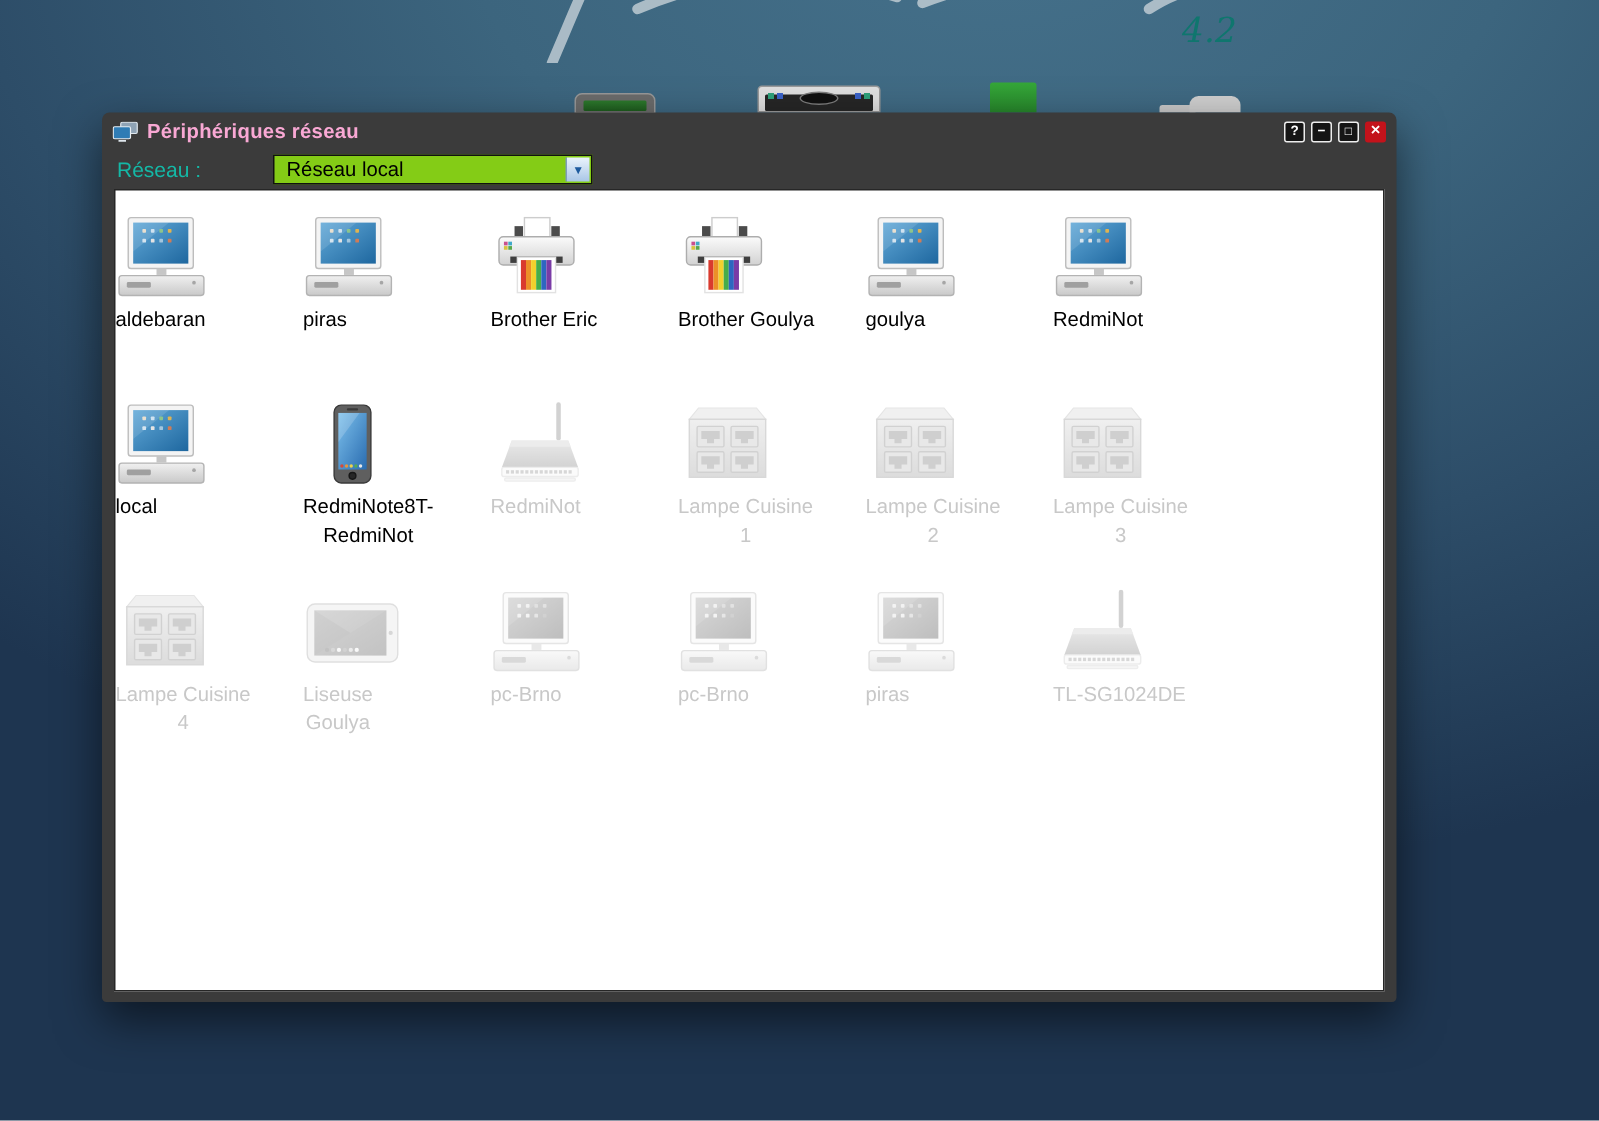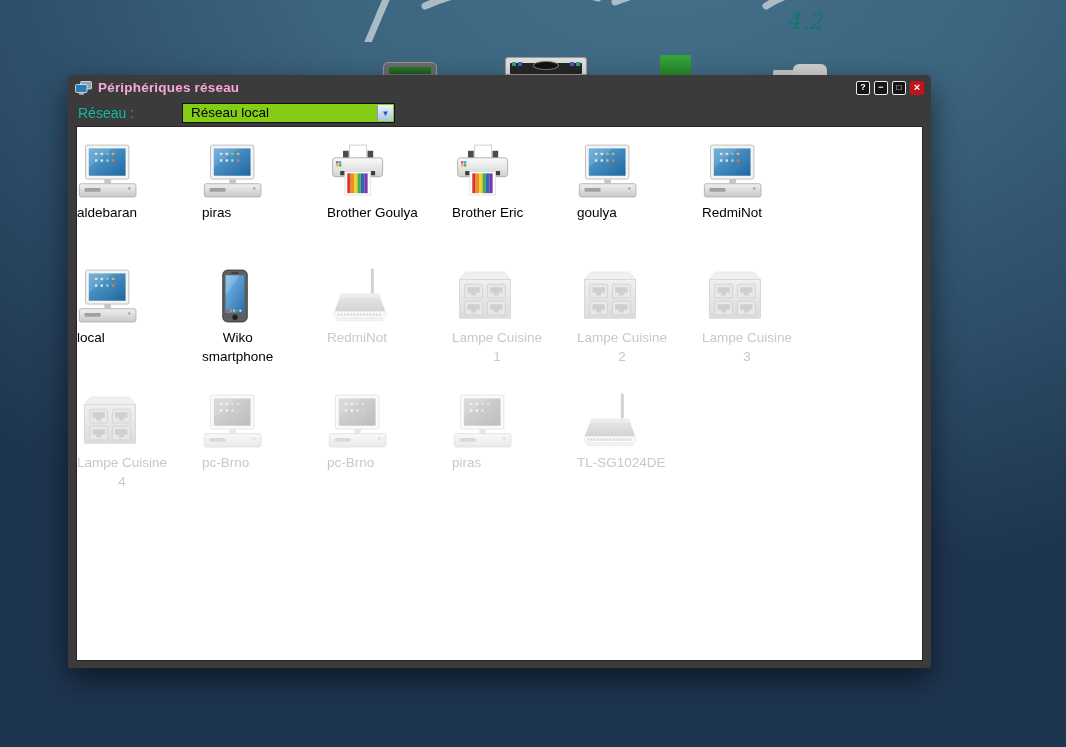--- a/index.html
+++ b/index.html
@@ -246,21 +246,21 @@
               <rect x="14" y="29.5" width="37" height="4.5" fill="#3f3f3f"></rect>
               <rect x="19" y="30" width="27" height="25" fill="#ffffff" stroke="#e2e2e2"></rect>
               <rect x="21.5" y="32" width="3.6" height="21" fill="#d93a2e"></rect>
               <rect x="25.1" y="32" width="3.6" height="21" fill="#ec8f28"></rect>
               <rect x="28.7" y="32" width="3.6" height="21" fill="#f2d12d"></rect>
               <rect x="32.3" y="32" width="3.6" height="21" fill="#46ad4a"></rect>
               <rect x="35.9" y="32" width="3.6" height="21" fill="#2e66c0"></rect>
               <rect x="39.5" y="32" width="3.6" height="21" fill="#7a3ba6"></rect>
             </svg>
           </div>
-          <div class="device-label">Brother Goulya</div>
+          <div class="device-label">Brother Eric</div>
         </div>
         <div class="device">
           <div class="icon-wrap">
             <svg width="66" height="57" viewBox="0 0 70 60">
               <rect x="24" y="2" width="18" height="14" fill="#ffffff" stroke="#cdcdcd"></rect>
               <rect x="17" y="8" width="6" height="8" fill="#4b4b4b"></rect>
               <rect x="43" y="8" width="6" height="8" fill="#4b4b4b"></rect>
               <rect x="6" y="15.5" width="53" height="20" rx="3" fill="url(#g-body)" stroke="#adadad"></rect>
               <rect x="9.5" y="19" width="2.6" height="2.6" fill="#c94f8e"></rect>
               <rect x="12.6" y="19" width="2.6" height="2.6" fill="#3fa9c9"></rect>
@@ -269,21 +269,21 @@
               <rect x="14" y="29.5" width="37" height="4.5" fill="#3f3f3f"></rect>
               <rect x="19" y="30" width="27" height="25" fill="#ffffff" stroke="#e2e2e2"></rect>
               <rect x="21.5" y="32" width="3.6" height="21" fill="#d93a2e"></rect>
               <rect x="25.1" y="32" width="3.6" height="21" fill="#ec8f28"></rect>
               <rect x="28.7" y="32" width="3.6" height="21" fill="#f2d12d"></rect>
               <rect x="32.3" y="32" width="3.6" height="21" fill="#46ad4a"></rect>
               <rect x="35.9" y="32" width="3.6" height="21" fill="#2e66c0"></rect>
               <rect x="39.5" y="32" width="3.6" height="21" fill="#7a3ba6"></rect>
             </svg>
           </div>
-          <div class="device-label">Brother Eric</div>
+          <div class="device-label">Brother Goulya</div>
         </div>
         <div class="device">
           <div class="icon-wrap">
             <svg width="66" height="57" viewBox="0 0 70 60">
               <rect x="9" y="2" width="46" height="36" rx="2" fill="#f4f4f4" stroke="#bdbdbd"></rect>
               <rect x="12.5" y="5.5" width="39" height="29" fill="url(#g-screen)"></rect>
               <path d="M12.5 5.5 L38 5.5 L12.5 26 Z" fill="#ffffff" opacity=".12"></path>
               <rect x="19" y="10" width="2.6" height="2.6" rx=".6" fill="#e9dfcf"></rect>
               <rect x="25" y="10" width="2.6" height="2.6" rx=".6" fill="#cfe2f0"></rect>
               <rect x="31" y="10" width="2.6" height="2.6" rx=".6" fill="#8cc48c"></rect>
@@ -352,21 +352,21 @@
               <rect x="25" y="7.5" width="20" height="40" fill="url(#g-phone)"></rect>
               <path d="M25 7.5 L40 7.5 L25 28 Z" fill="#ffffff" opacity=".18"></path>
               <circle cx="27.5" cy="45" r="1.2" fill="#d44a3c"></circle>
               <circle cx="30.8" cy="45" r="1.2" fill="#e8953b"></circle>
               <circle cx="34.1" cy="45" r="1.2" fill="#eed34d"></circle>
               <circle cx="37.4" cy="45" r="1.2" fill="#55ab50"></circle>
               <circle cx="40.7" cy="45" r="1.2" fill="#e8e8e8"></circle>
               <circle cx="35" cy="52" r="2.4" fill="#262626" stroke="#161616"></circle>
             </svg>
           </div>
-          <div class="device-label">Wiko<br>smartphone</div>
+          <div class="device-label">RedmiNote8T-<br>RedmiNot</div>
         </div>
         <div class="device inactive">
           <div class="icon-wrap">
             <svg width="66" height="57" viewBox="0 0 70 60">
               <rect x="46.5" y="0" width="3.2" height="27" rx="1.6" fill="#8f8f8f"></rect>
               <polygon points="15,27 55,27 62,46 8,46" fill="url(#g-router)"></polygon>
               <polygon points="15,27 55,27 56.8,31.5 13.2,31.5" fill="#cfcfcf"></polygon>
               <rect x="8" y="46" width="54" height="6.5" rx="1.5" fill="#f4f4f4" stroke="#cfcfcf"></rect>
               <g fill="#9a9a9a">
                 <rect x="11" y="48" width="2.2" height="2.4"></rect>
@@ -461,20 +461,38 @@
                 <rect x="37.5" y="35" width="19" height="14.5" rx="1" fill="#c6c6c6" stroke="#8d8d8d"></rect>
                 <path d="M40.5 38.2 h13 v5.8 h-4 v3 h-5 v-3 h-4 z" fill="#868686"></path>
               </g>
             </svg>
           </div>
           <div class="device-label">Lampe Cuisine<br>4</div>
         </div>
         <div class="device inactive">
           <div class="icon-wrap">
             <svg width="66" height="57" viewBox="0 0 70 60">
+              <rect x="3" y="10" width="64" height="41" rx="5.5" fill="#e6e6e6" stroke="#b0b0b0"></rect>
+              <rect x="8" y="14.5" width="51" height="32" fill="url(#g-tablet)"></rect>
+              <path d="M8 14.5 L59 14.5 L33.5 30.5 Z" fill="#ffffff" opacity=".07"></path>
+              <path d="M8 46.5 L8 14.5 L33.5 30.5 Z" fill="#000000" opacity=".05"></path>
+              <circle cx="17" cy="42.5" r="1.5" fill="#cf4a3e"></circle>
+              <circle cx="21.2" cy="42.5" r="1.5" fill="#e8923a"></circle>
+              <circle cx="25.4" cy="42.5" r="1.5" fill="#efefef"></circle>
+              <circle cx="29.6" cy="42.5" r="1.5" fill="#4aa84e"></circle>
+              <circle cx="33.8" cy="42.5" r="1.5" fill="#ecd24a"></circle>
+              <circle cx="38" cy="42.5" r="1.5" fill="#efefef"></circle>
+              <circle cx="62" cy="30.5" r="1.5" fill="#9c9c9c"></circle>
+            </svg>
+          </div>
+          <div class="device-label">Liseuse<br>Goulya</div>
+        </div>
+        <div class="device inactive">
+          <div class="icon-wrap">
+            <svg width="66" height="57" viewBox="0 0 70 60">
               <rect x="9" y="2" width="46" height="36" rx="2" fill="#f4f4f4" stroke="#bdbdbd"></rect>
               <rect x="12.5" y="5.5" width="39" height="29" fill="url(#g-screen)"></rect>
               <path d="M12.5 5.5 L38 5.5 L12.5 26 Z" fill="#ffffff" opacity=".12"></path>
               <rect x="19" y="10" width="2.6" height="2.6" rx=".6" fill="#e9dfcf"></rect>
               <rect x="25" y="10" width="2.6" height="2.6" rx=".6" fill="#cfe2f0"></rect>
               <rect x="31" y="10" width="2.6" height="2.6" rx=".6" fill="#8cc48c"></rect>
               <rect x="37" y="10" width="2.6" height="2.6" rx=".6" fill="#dfb352"></rect>
               <rect x="19" y="17" width="2.6" height="2.6" rx=".6" fill="#d4e4ef"></rect>
               <rect x="25" y="17" width="2.6" height="2.6" rx=".6" fill="#e3e3e3"></rect>
               <rect x="31" y="17" width="2.6" height="2.6" rx=".6" fill="#a3c6de"></rect>

